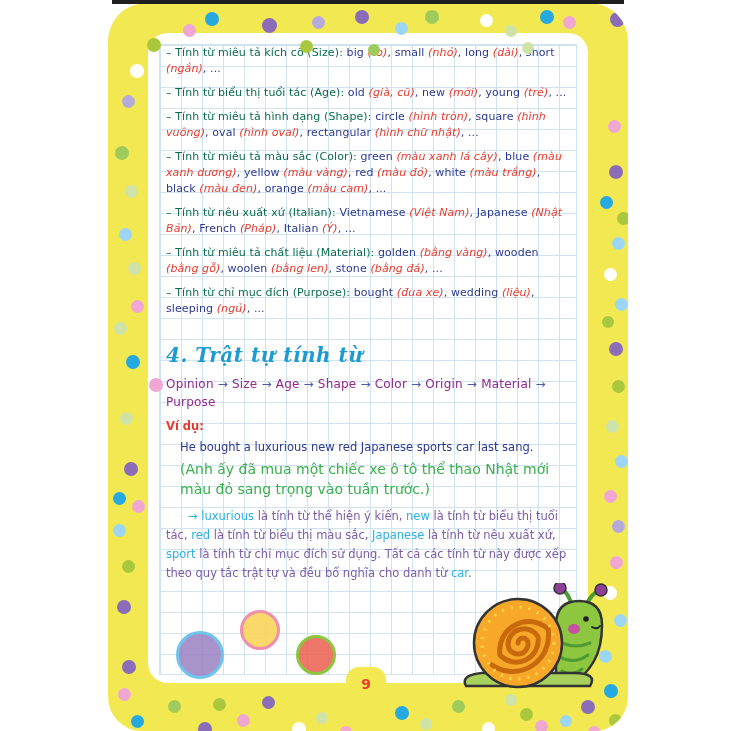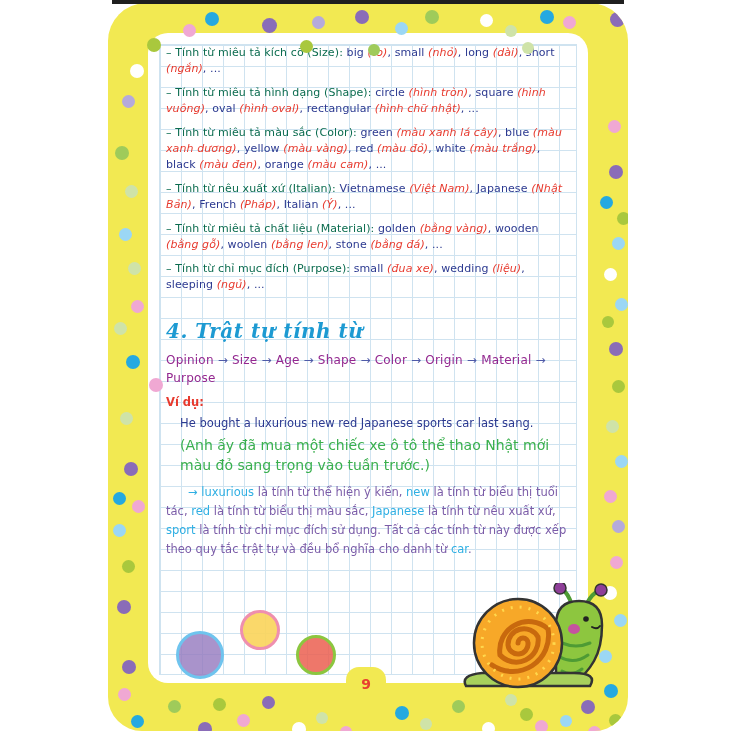--- a/index.html
+++ b/index.html
@@ -89,25 +89,26 @@
 <div class="top-bar"></div>
 
 <div class="frame">
 
   <div class="card">
     <div class="grid"></div>
 
     <div class="content">
       <div>
           <p class="cat"><span class="sg-g">– Tính từ miêu tả kích cỡ (Size): </span><span class="sg-b">big </span><span class="sg-r">(to)</span><span class="sg-b">, small </span><span class="sg-r">(nhỏ)</span><span class="sg-b">, long </span><span class="sg-r">(dài)</span><span class="sg-b">, short </span><span class="sg-r">(ngắn)</span><span class="sg-b">, ...</span></p>
+          <p class="cat"><span class="sg-g">– Tính từ biểu thị tuổi tác (Age): </span><span class="sg-b">old </span><span class="sg-r">(già, cũ)</span><span class="sg-b">, new </span><span class="sg-r">(mới)</span><span class="sg-b">, young </span><span class="sg-r">(trẻ)</span><span class="sg-b">, ...</span></p>
           <p class="cat"><span class="sg-g">– Tính từ miêu tả hình dạng (Shape): </span><span class="sg-b">circle </span><span class="sg-r">(hình tròn)</span><span class="sg-b">, square </span><span class="sg-r">(hình vuông)</span><span class="sg-b">, oval </span><span class="sg-r">(hình oval)</span><span class="sg-b">, rectangular </span><span class="sg-r">(hình chữ nhật)</span><span class="sg-b">, ...</span></p>
           <p class="cat"><span class="sg-g">– Tính từ miêu tả màu sắc (Color): </span><span class="sg-b">green </span><span class="sg-r">(màu xanh lá cây)</span><span class="sg-b">, blue </span><span class="sg-r">(màu xanh dương)</span><span class="sg-b">, yellow </span><span class="sg-r">(màu vàng)</span><span class="sg-b">, red </span><span class="sg-r">(màu đỏ)</span><span class="sg-b">, white </span><span class="sg-r">(màu trắng)</span><span class="sg-b">, black </span><span class="sg-r">(màu đen)</span><span class="sg-b">, orange </span><span class="sg-r">(màu cam)</span><span class="sg-b">, ...</span></p>
           <p class="cat"><span class="sg-g">– Tính từ nêu xuất xứ (Italian): </span><span class="sg-b">Vietnamese </span><span class="sg-r">(Việt Nam)</span><span class="sg-b">, Japanese </span><span class="sg-r">(Nhật Bản)</span><span class="sg-b">, French </span><span class="sg-r">(Pháp)</span><span class="sg-b">, Italian </span><span class="sg-r">(Ý)</span><span class="sg-b">, ...</span></p>
           <p class="cat"><span class="sg-g">– Tính từ miêu tả chất liệu (Material): </span><span class="sg-b">golden </span><span class="sg-r">(bằng vàng)</span><span class="sg-b">, wooden </span><span class="sg-r">(bằng gỗ)</span><span class="sg-b">, woolen </span><span class="sg-r">(bằng len)</span><span class="sg-b">, stone </span><span class="sg-r">(bằng đá)</span><span class="sg-b">, ...</span></p>
-          <p class="cat"><span class="sg-g">– Tính từ chỉ mục đích (Purpose): </span><span class="sg-b">small </span><span class="sg-r">(đua xe)</span><span class="sg-b">, wedding </span><span class="sg-r">(liệu)</span><span class="sg-b">, sleeping </span><span class="sg-r">(ngủ)</span><span class="sg-b">, ...</span></p>
+          <p class="cat"><span class="sg-g">– Tính từ chỉ mục đích (Purpose): </span><span class="sg-b">bought </span><span class="sg-r">(đua xe)</span><span class="sg-b">, wedding </span><span class="sg-r">(liệu)</span><span class="sg-b">, sleeping </span><span class="sg-r">(ngủ)</span><span class="sg-b">, ...</span></p>
         </div>
 
       <h2 class="heading">4. Trật tự tính từ</h2>
       <p class="order"><span class="sg-p">Opinion</span><span class="sg-a"> → </span><span class="sg-p">Size</span><span class="sg-a"> → </span><span class="sg-p">Age</span><span class="sg-a"> → </span><span class="sg-p">Shape</span><span class="sg-a"> → </span><span class="sg-p">Color</span><span class="sg-a"> → </span><span class="sg-p">Origin</span><span class="sg-a"> → </span><span class="sg-p">Material</span><span class="sg-a"> → </span><span class="sg-p">Purpose</span></p>
       <p class="vidu">Ví dụ:</p>
       <p class="sentence">He bought a luxurious new red Japanese sports car last sang.</p>
       <p class="translation">(Anh ấy đã mua một chiếc xe ô tô thể thao Nhật mới màu đỏ sang trọng vào tuần trước.)</p>
       <p class="analysis"><span class="sg-c">→ luxurious</span><span class="sg-v"> là tính từ thể hiện ý kiến, </span><span class="sg-c">new</span><span class="sg-v"> là tính từ biểu thị tuổi tác, </span><span class="sg-c">red</span><span class="sg-v"> là tính từ biểu thị màu sắc, </span><span class="sg-c">Japanese</span><span class="sg-v"> là tính từ nêu xuất xứ, </span><span class="sg-c">sport</span><span class="sg-v"> là tính từ chỉ mục đích sử dụng. Tất cả các tính từ này được xếp theo quy tắc trật tự và đều bổ nghĩa cho danh từ </span><span class="sg-c">car</span><span class="sg-v">.</span></p>
     </div>
 

